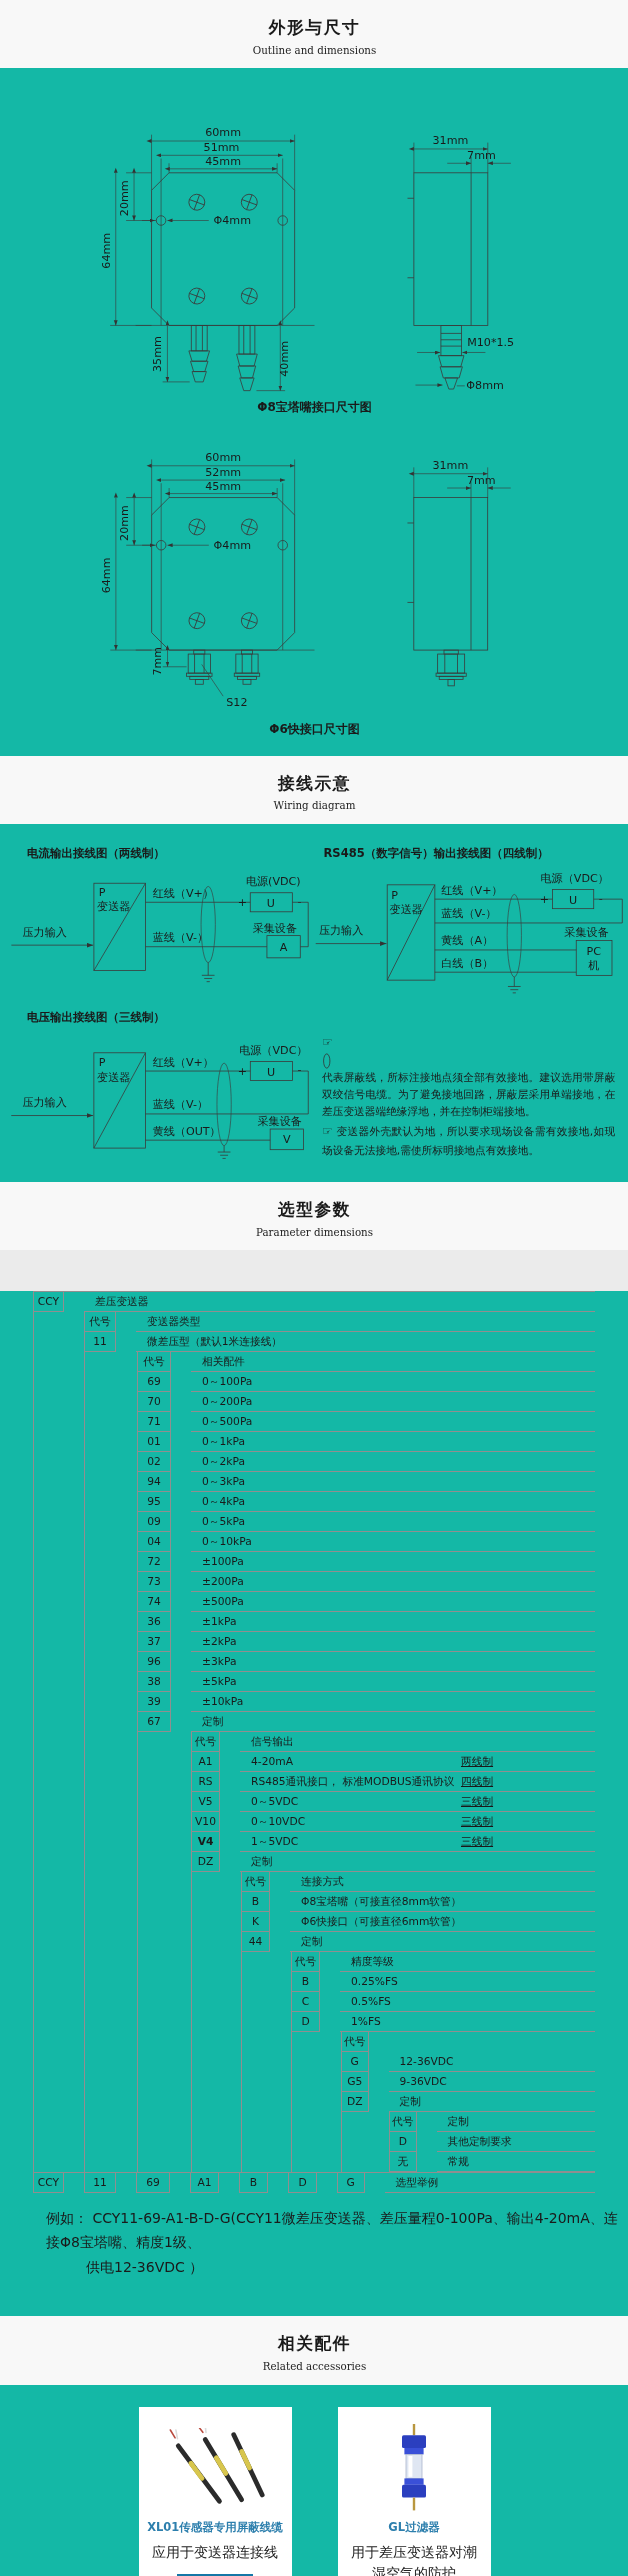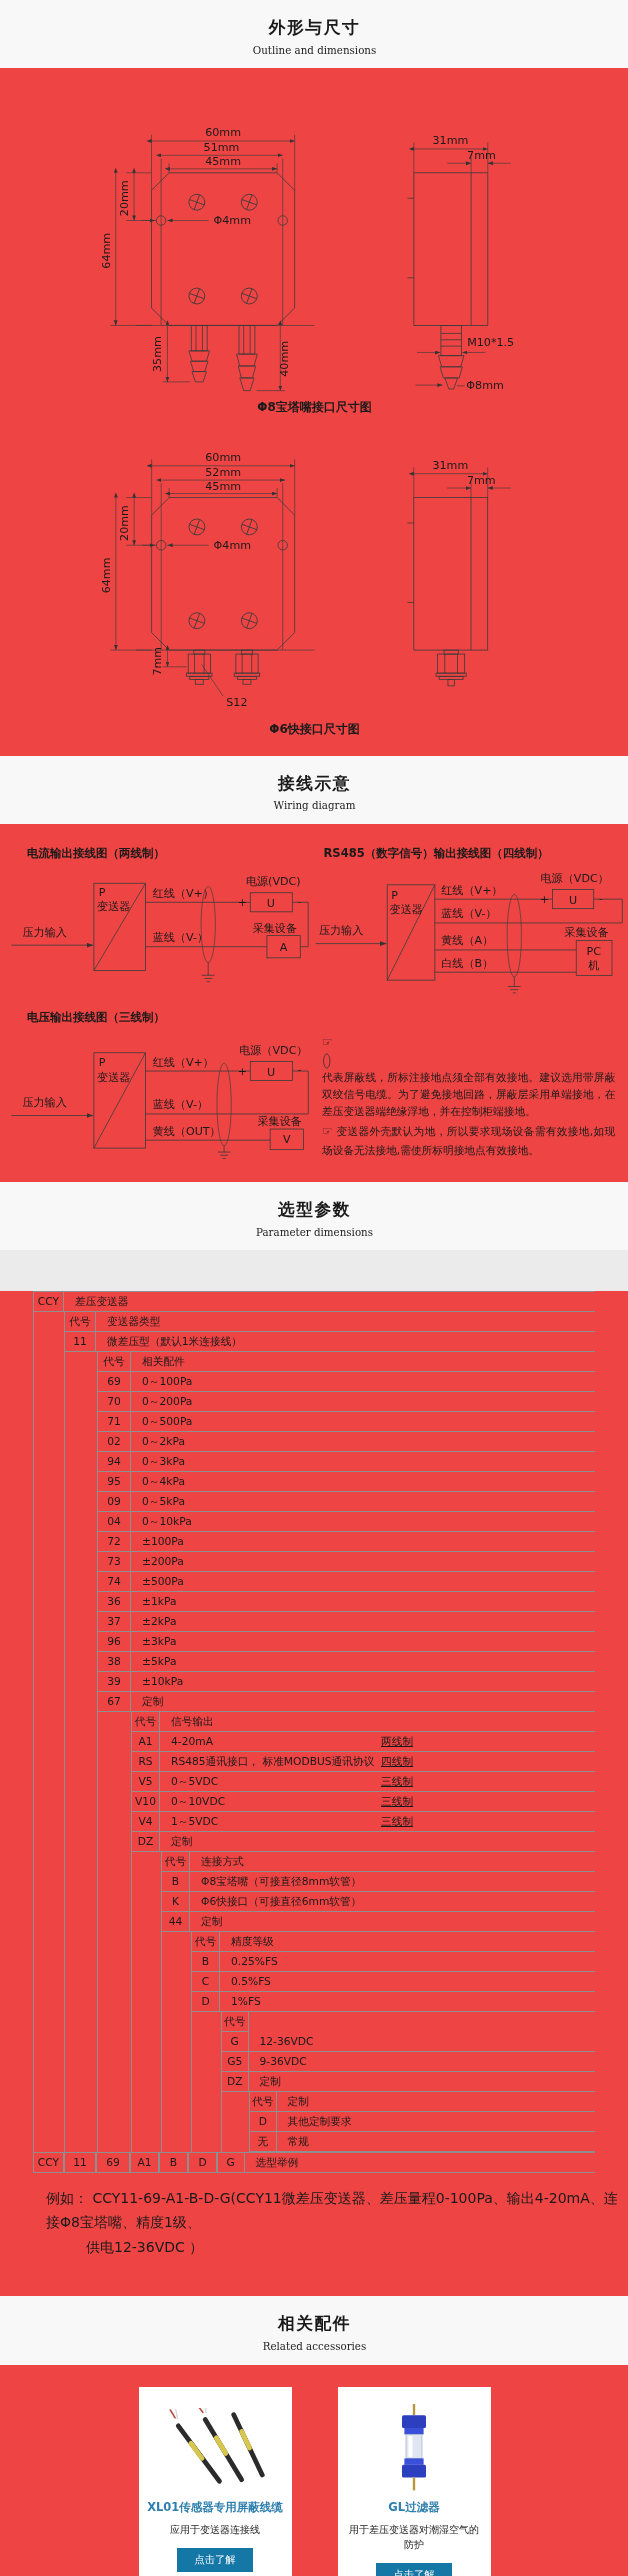--- a/index.html
+++ b/index.html
@@ -1,50 +1,50 @@
 <!DOCTYPE html>
 <html style="font-size:12.7px"><head>
 <meta charset="utf-8">
 <style>
   html,body{margin:0;padding:0;}
   body{width:629px;background:#ebebeb;font-family:"DejaVu Sans","Liberation Sans",sans-serif;color:#1a1a1a;}
   .band{background:#f8f8f8;text-align:center;padding:16px 0 12.7px;}
   .band .cn{font-size:16.7px;font-weight:bold;letter-spacing:1.6px;}
   .band .en{font-family:"DejaVu Serif","Liberation Serif",serif;font-size:10.3px;margin-top:4.8px;color:#222;}
-  .content{background:#ef4444;}
+  .content{background:#14b8a6;}
   svg{display:block;}
   svg text{fill:#1a1a1a;font-size:14px;font-family:"DejaVu Sans",sans-serif;}
   .draw{stroke:#3a3a3a;stroke-width:1;fill:none;}
   .dim{stroke:#3a3a3a;stroke-width:0.8;fill:none;}
   .fig{margin:0 auto;}
   .caption{text-align:center;font-size:12px;font-weight:600;padding:1.6px 0 17.5px;}
   
   .wgrid{display:grid;grid-template-columns:314px 314px;padding:12.7px 0 21px;}
   .wtitle{font-weight:bold;font-size:11.5px;margin:9.5px 0 0 27px;}
   .wtitle.tight{margin-left:9.5px;}
   .notes{font-size:10.7px;line-height:1.62;padding:33px 12.7px 0 8px;text-align:justify;}
   .notes p{margin:0 0 1.6px;}
   .hand{font-size:12px;}
   
   .seltab{position:relative;margin:41px 0 0 33px;width:562px;}
-  .tr{display:flex;height:20px;line-height:20px;font-size:10.7px;}
+  .tr{display:flex;height:20px;line-height:20px;font-size:10.7px;gap:20px;}
   .sp{flex:none;border-left:0.8px solid #8f8f8f;}
   .code{flex:none;border-left:0.8px solid #8f8f8f;border-right:0.8px solid #8f8f8f;border-bottom:0.8px solid #8f8f8f;text-align:center;overflow:hidden;}
   .desc{flex:1;border-bottom:0.8px solid #8f8f8f;padding-left:11px;position:relative;white-space:nowrap;overflow:hidden;}
   .desc .note{position:absolute;left:221px;text-decoration:underline;}
   .tr.first{border-top:0.8px solid #8f8f8f;}
   .tr.summary{border-top:0.8px solid #8f8f8f;}
   .example{margin:12.7px 0 0 46px;font-size:14px;line-height:1.75;padding-bottom:37px;}
   .example .l2{padding-left:40px;}
   
   .cards{display:flex;justify-content:center;gap:46px;padding:22px 0 40px;}
   .card{width:137px;background:#ffffff;text-align:center;padding:21px 8px 24px;}
   .card .img{height:80px;display:flex;align-items:center;justify-content:center;}
   .card .ctitle{color:#2d7fad;font-size:11.5px;font-weight:bold;line-height:1.45;margin-top:11px;}
-  .card .cdesc{font-size:10px;line-height:1.5;margin-top:6.4px;color:#222;}
+  .card .cdesc{font-size:14px;line-height:1.5;margin-top:6.4px;color:#222;}
   .card .btn{display:inline-block;margin-top:11px;background:#1577a6;color:#fff;font-size:10.3px;padding:4.8px 17.5px;cursor:pointer;border:none;}
 </style>
 </head>
 <body>
 
 <svg width="0" height="0" style="position:absolute" aria-hidden="true">
   <defs>
     <marker id="aE" markerWidth="9" markerHeight="8" refX="8" refY="3" orient="auto">
         <path d="M0,0L8,3L0,6Z" fill="#333"></path>
       </marker>
@@ -435,20 +435,26 @@
       </div>
       <div class="tr">
         <div class="sp" style="width: 30px;"></div>
         <div class="sp" style="width: 32px;"></div>
         <div class="code" style="width: 32px;">71</div>
         <div class="desc"><span>0～500Pa</span></div>
       </div>
       <div class="tr">
         <div class="sp" style="width: 30px;"></div>
         <div class="sp" style="width: 32px;"></div>
+        <div class="code" style="width: 32px;">01</div>
+        <div class="desc"><span>0～1kPa</span></div>
+      </div>
+      <div class="tr">
+        <div class="sp" style="width: 30px;"></div>
+        <div class="sp" style="width: 32px;"></div>
         <div class="code" style="width: 32px;">02</div>
         <div class="desc"><span>0～2kPa</span></div>
       </div>
       <div class="tr">
         <div class="sp" style="width: 30px;"></div>
         <div class="sp" style="width: 32px;"></div>
         <div class="code" style="width: 32px;">94</div>
         <div class="desc"><span>0～3kPa</span></div>
       </div>
       <div class="tr">
@@ -555,21 +561,21 @@
         <div class="sp" style="width: 30px;"></div>
         <div class="sp" style="width: 32px;"></div>
         <div class="sp" style="width: 33px;"></div>
         <div class="code" style="width: 27px;">V10</div>
         <div class="desc"><span>0～10VDC</span><span class="note">三线制</span></div>
       </div>
       <div class="tr">
         <div class="sp" style="width: 30px;"></div>
         <div class="sp" style="width: 32px;"></div>
         <div class="sp" style="width: 33px;"></div>
-        <div class="code" style="width: 27px;">V4</div>
+        <div class="code" style="width: 27px; font-weight: bold;">V4</div>
         <div class="desc"><span>1～5VDC</span><span class="note">三线制</span></div>
       </div>
       <div class="tr">
         <div class="sp" style="width: 30px;"></div>
         <div class="sp" style="width: 32px;"></div>
         <div class="sp" style="width: 33px;"></div>
         <div class="code" style="width: 27px;">DZ</div>
         <div class="desc"><span>定制</span></div>
       </div>
       <div class="tr">

